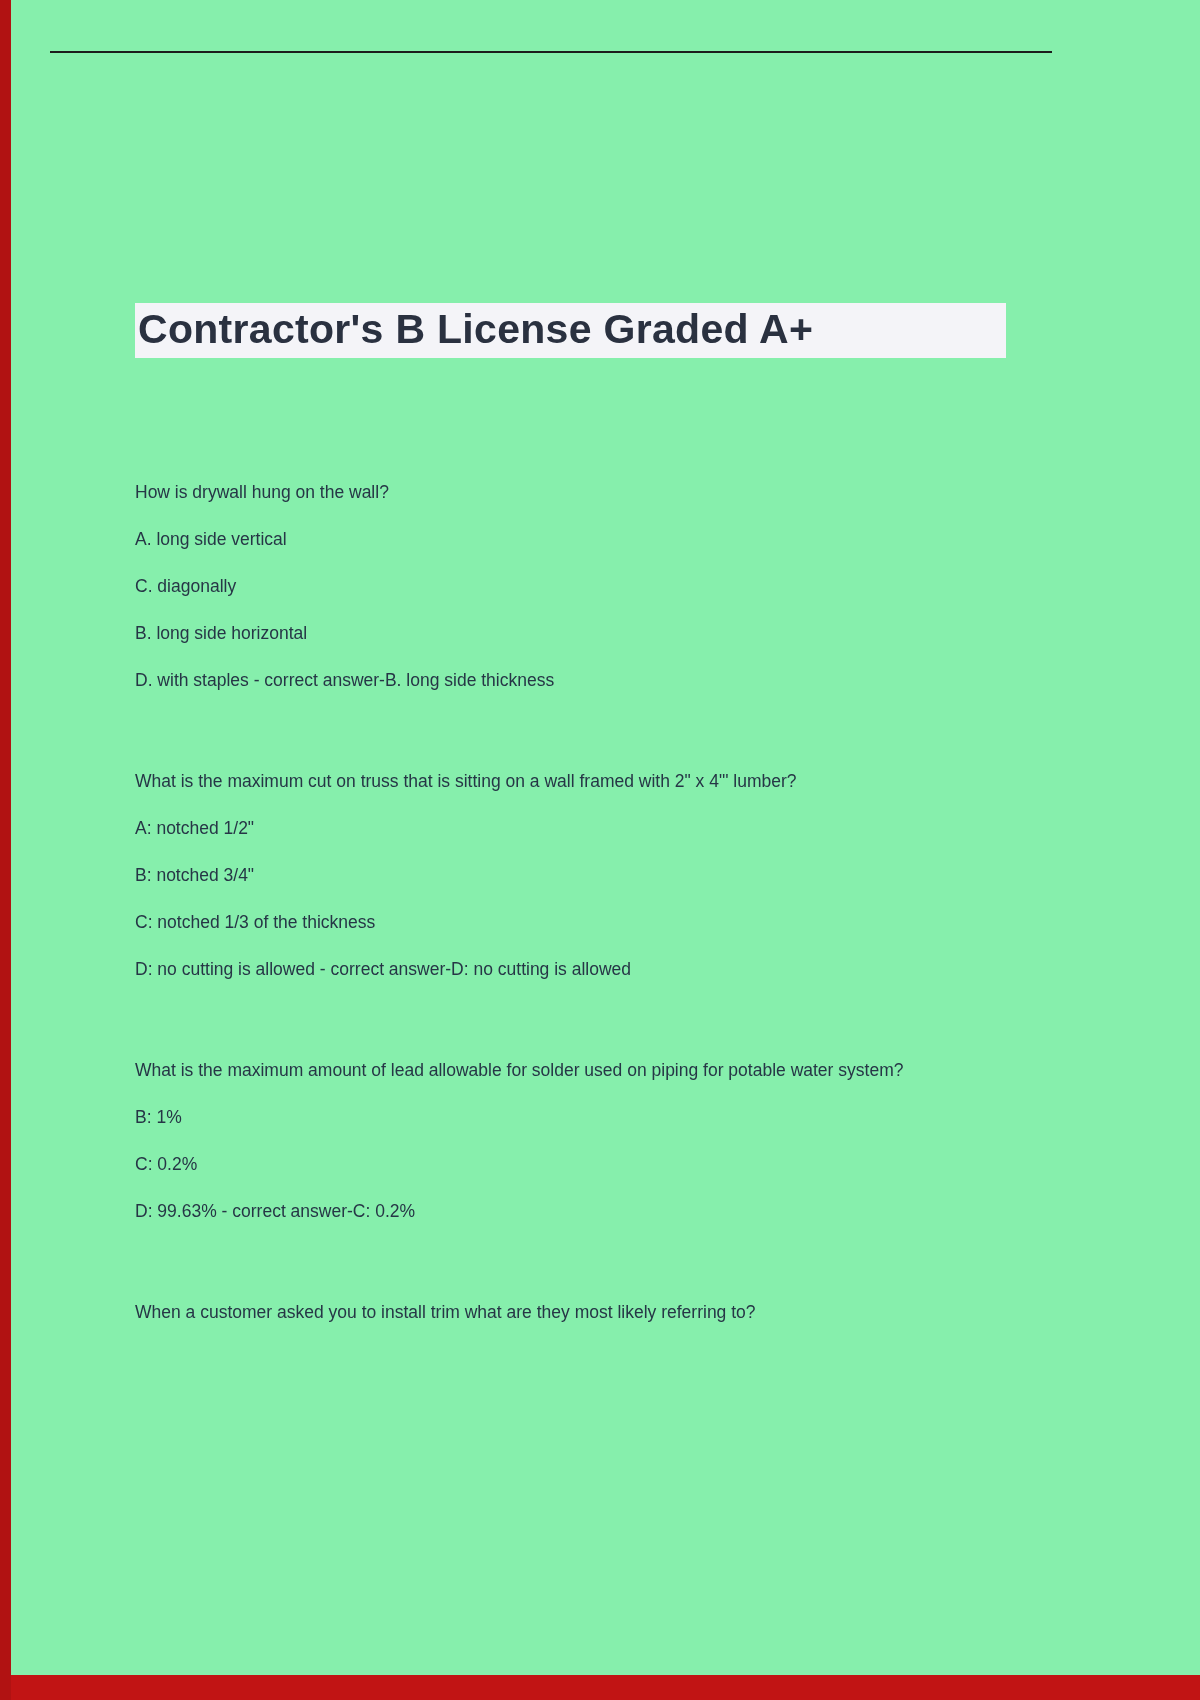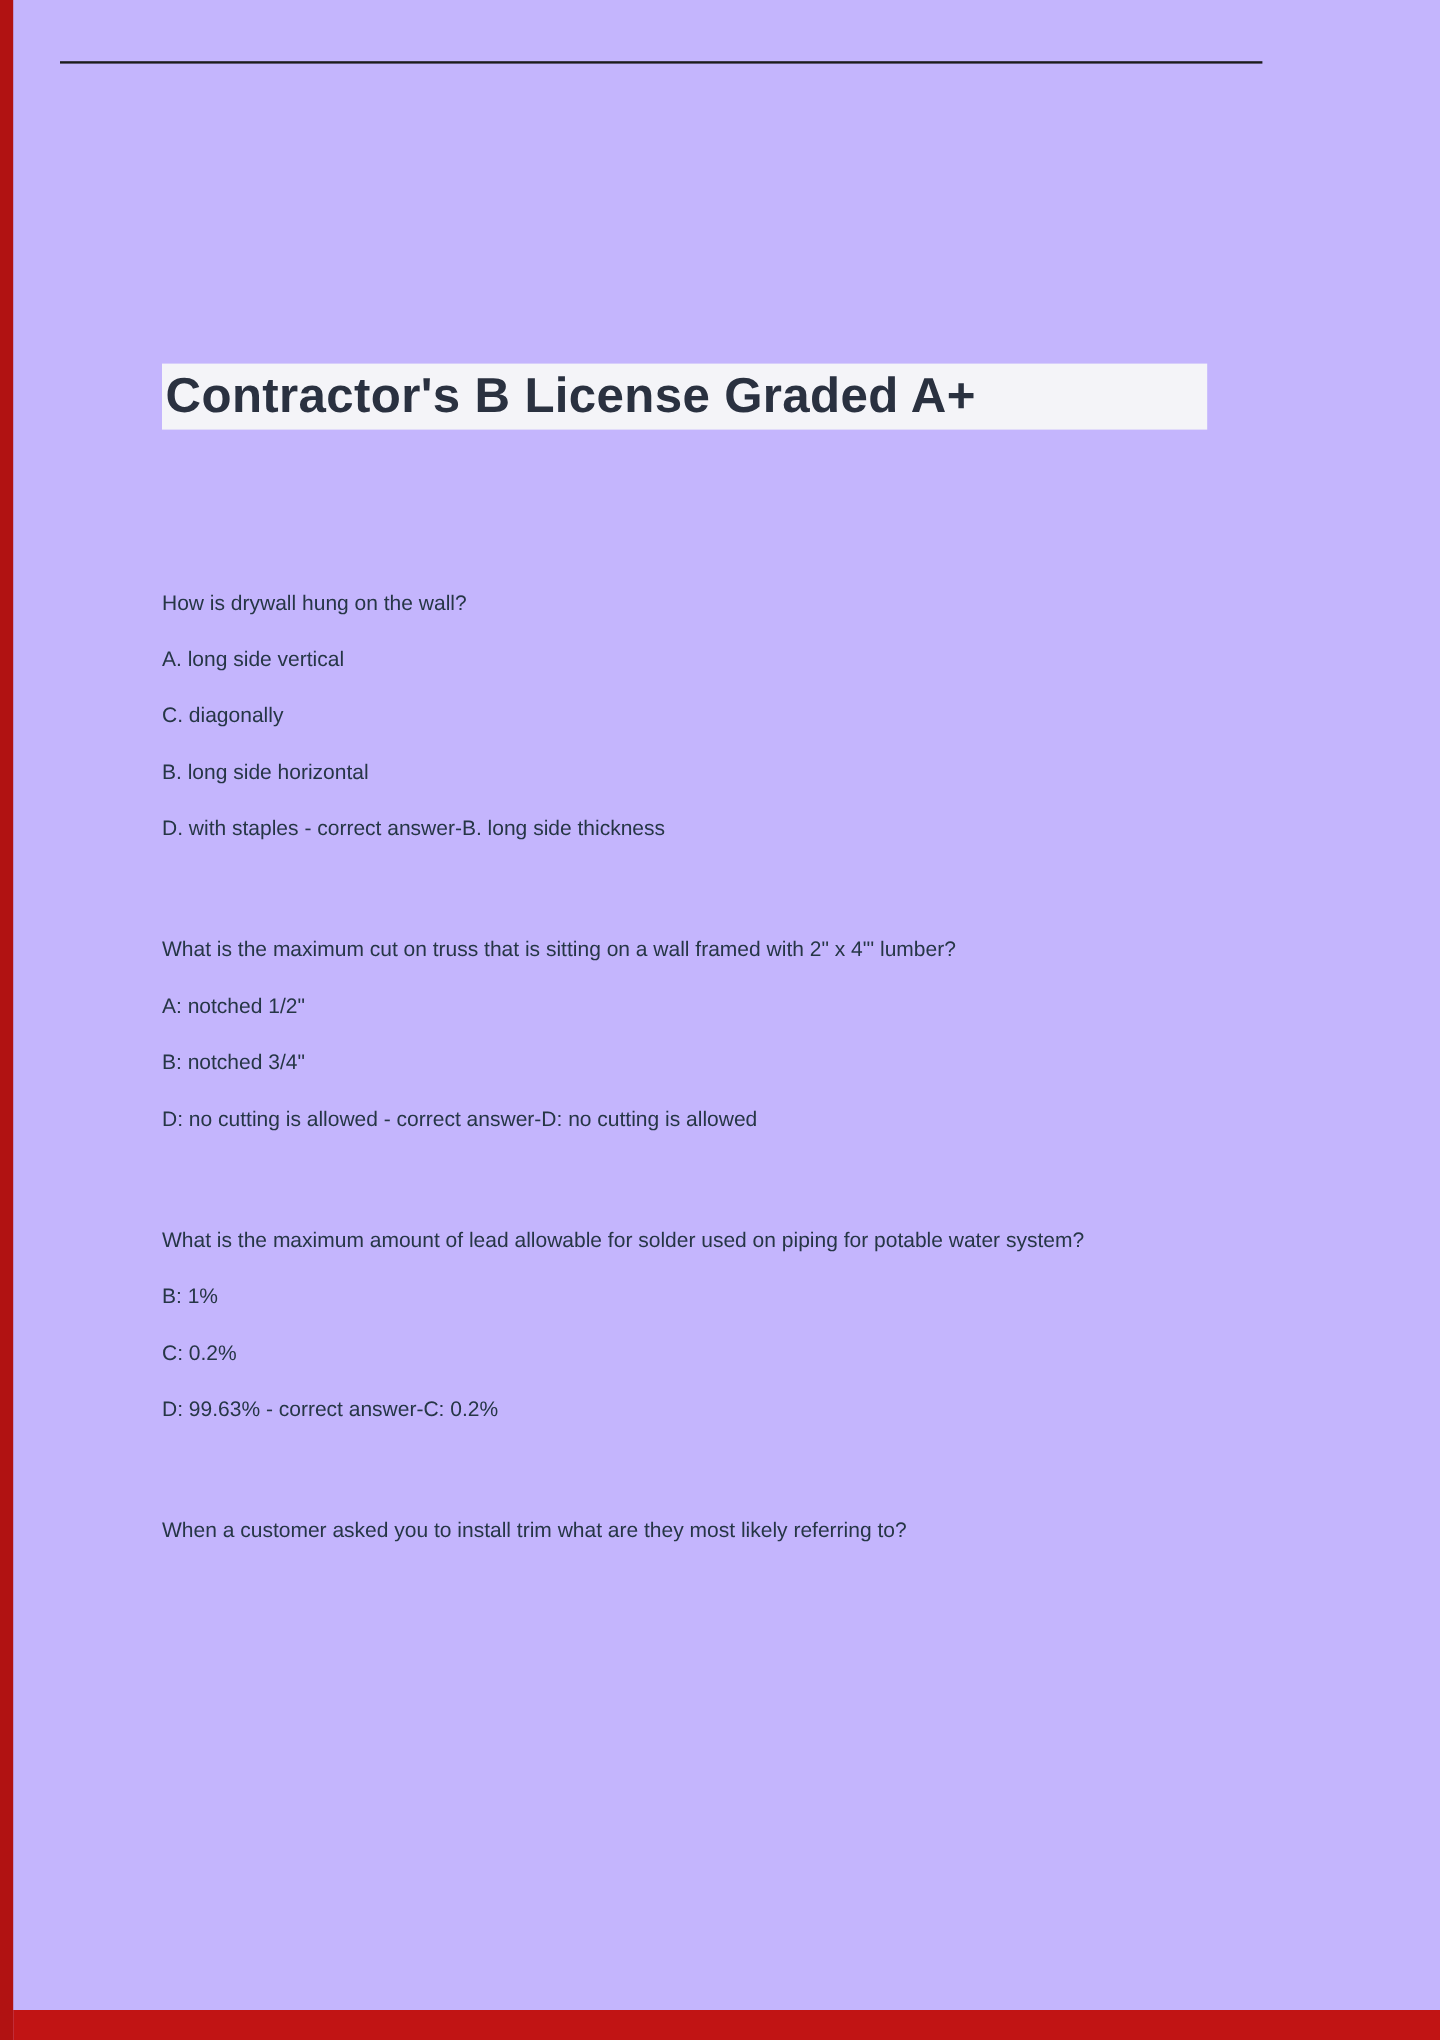--- a/index.html
+++ b/index.html
@@ -12,21 +12,21 @@
   }
   html, body {
     margin: 0;
     padding: 0;
     background: #ffffff;
   }
   .page {
     position: relative;
     width: 1200px;
     height: 1700px;
-    background: #c4b5fd;
+    background: #86efac;
     overflow: hidden;
     font-family: "Liberation Sans", sans-serif;
   }
   .left-stripe {
     position: absolute;
     left: 0;
     top: 0;
     width: 11px;
     height: 100%;
     background: var(--stripe-red);
@@ -64,21 +64,21 @@
     padding: 2px 0 4px 3px;
     letter-spacing: 0.3px;
   }
   .questions {
     padding-top: 98px;
   }
   .question-block {
     margin-top: 82px;
   }
   .question-block:first-child {
-    margin-top: 10px;
+    margin-top: 0;
   }
   .line {
     margin: 0 0 28px 0;
     font-size: 17.5px;
     line-height: 19px;
     color: var(--text-color);
   }
   .question-text {
     font-weight: 400;
   }
@@ -103,20 +103,21 @@
             <p class="line option-line">B. long side horizontal</p>
             <p class="line option-line">D. with staples - correct answer-B. long side thickness</p>
           </div>
   </div>
 
   <div class="question-block">
     <p class="line question-text">What is the maximum cut on truss that is sitting on a wall framed with 2" x 4"' lumber?</p>
     <div>
             <p class="line option-line">A: notched 1/2"</p>
             <p class="line option-line">B: notched 3/4"</p>
+            <p class="line option-line">C: notched 1/3 of the thickness</p>
             <p class="line option-line">D: no cutting is allowed - correct answer-D: no cutting is allowed</p>
           </div>
   </div>
 
   <div class="question-block">
     <p class="line question-text">What is the maximum amount of lead allowable for solder used on piping for potable water system?</p>
     <div>
             <p class="line option-line">B: 1%</p>
             <p class="line option-line">C: 0.2%</p>
             <p class="line option-line">D: 99.63% - correct answer-C: 0.2%</p>

